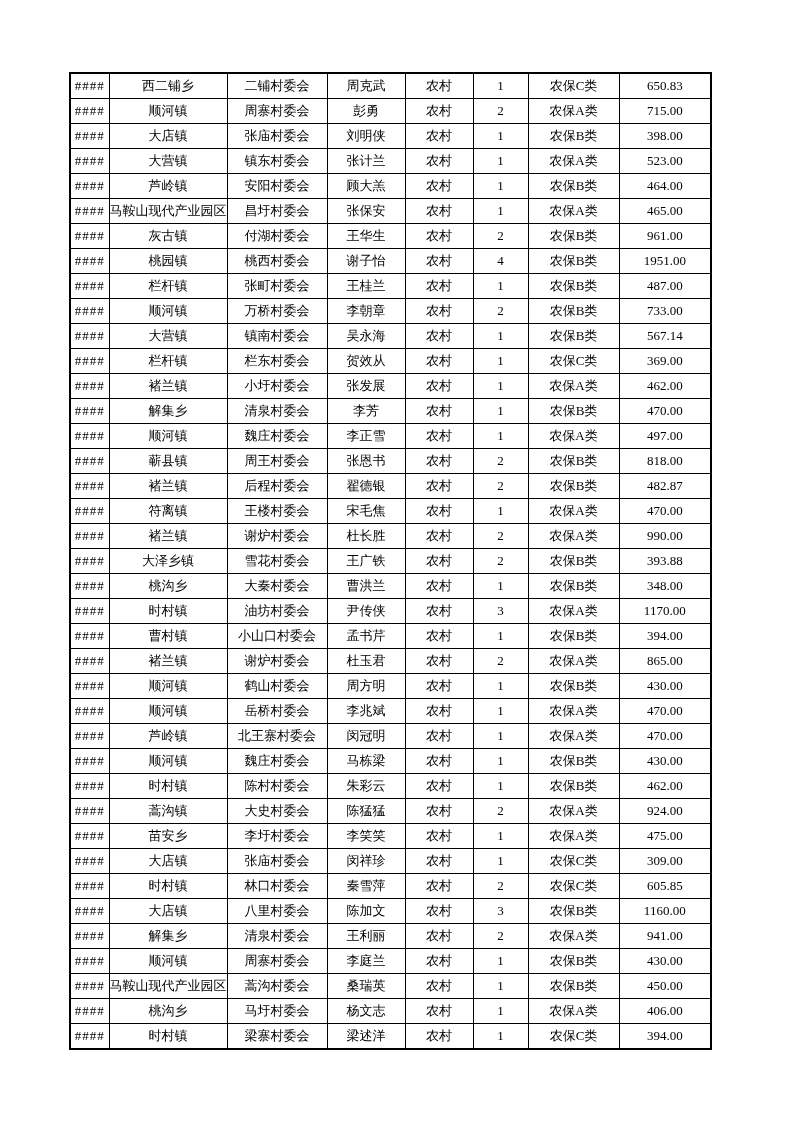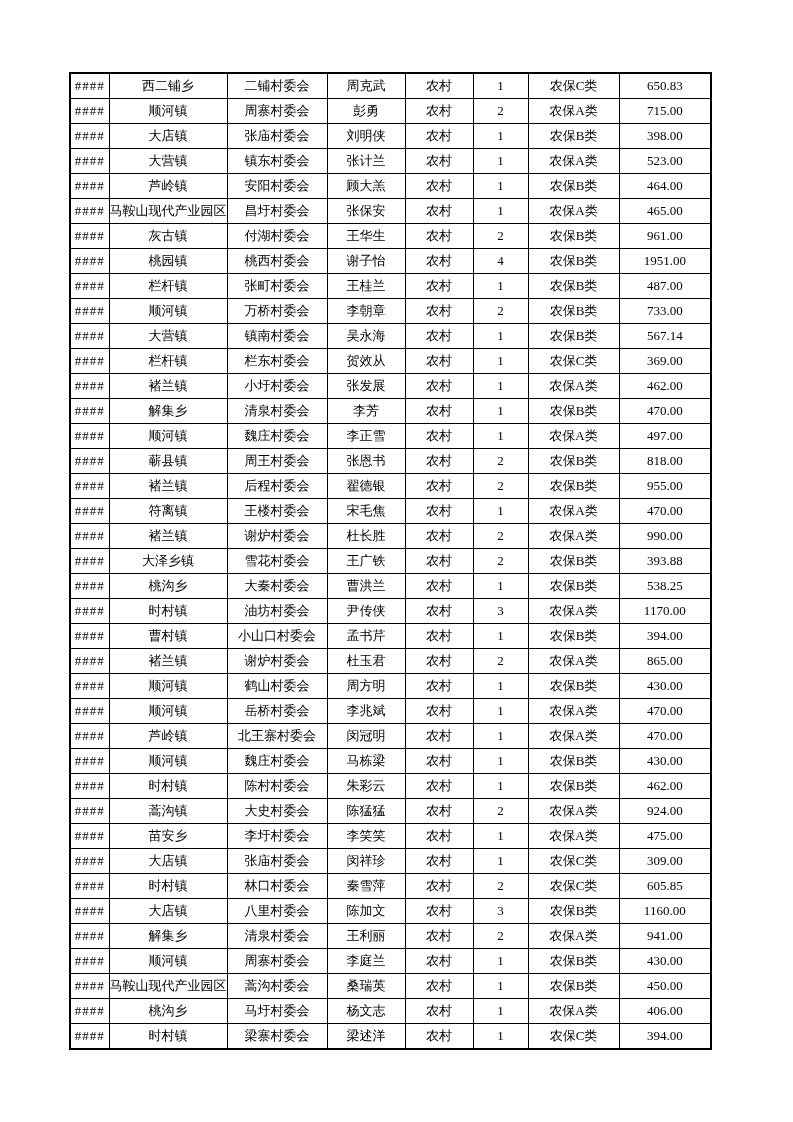--- a/index.html
+++ b/index.html
@@ -498,21 +498,21 @@
             <td class="c-area-type">
               <div class="cw">农村</div>
             </td>
             <td class="c-count">
               <div class="cw">2</div>
             </td>
             <td class="c-category">
               <div class="cw">农保B类</div>
             </td>
             <td class="c-amount">
-              <div class="cw">955.00</div>
+              <div class="cw">482.87</div>
             </td>
           </tr>
           <tr>
             <td class="c-row-flag">
               <div class="cw">####</div>
             </td>
             <td class="c-town">
               <div class="cw">符离镇</div>
             </td>
             <td class="c-village">
@@ -602,21 +602,21 @@
             <td class="c-area-type">
               <div class="cw">农村</div>
             </td>
             <td class="c-count">
               <div class="cw">1</div>
             </td>
             <td class="c-category">
               <div class="cw">农保B类</div>
             </td>
             <td class="c-amount">
-              <div class="cw">538.25</div>
+              <div class="cw">348.00</div>
             </td>
           </tr>
           <tr>
             <td class="c-row-flag">
               <div class="cw">####</div>
             </td>
             <td class="c-town">
               <div class="cw">时村镇</div>
             </td>
             <td class="c-village">

